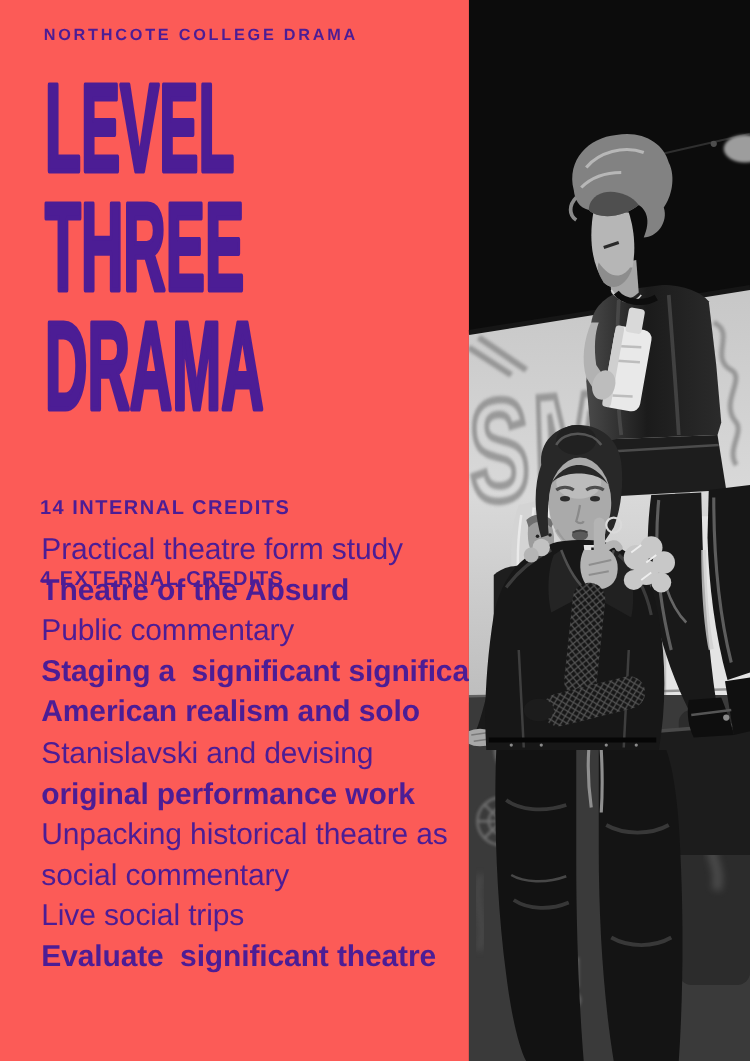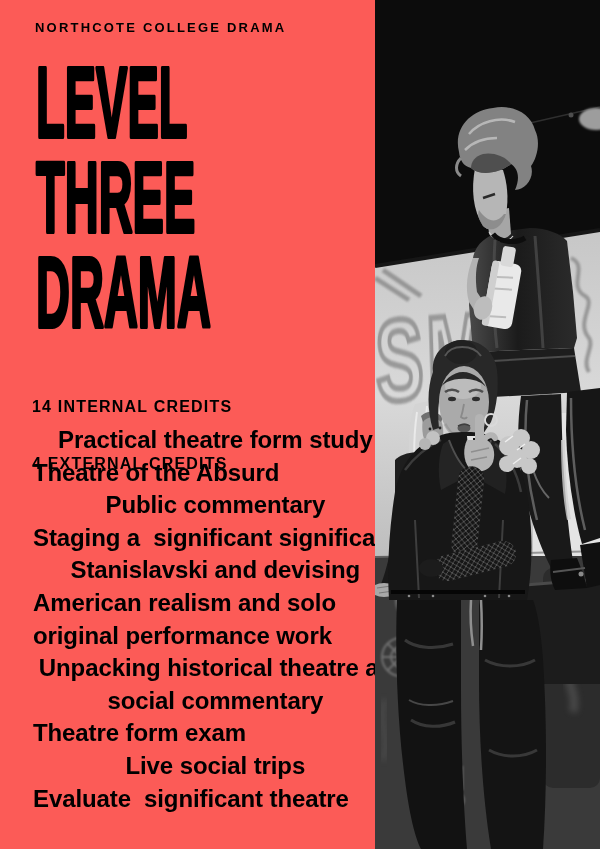--- a/index.html
+++ b/index.html
@@ -16,27 +16,27 @@
   .title-svg { position:absolute; left:0; top:0; }
   .credits {
     position:absolute; left:32px; top:358px;
     font-size:16px; font-weight:bold; letter-spacing:1.2px; line-height:19.3px; white-space:pre;
   }
   .course-list {
     position:absolute; left:33px; top:424px;
     font-size:24px; line-height:32.6px; letter-spacing:-0.1px;
   }
   .item { white-space:pre; font-weight:bold; }
-  .item.bold { font-weight:bold;text-align:center; }
+  .item.bold { font-weight:normal; }
   .photo-svg { position:absolute; left:375px; top:0; width:225px; height:849px; display:block; }
 </style>
 </head>
 <body>
 
-<div class="poster" style="background: rgb(252, 91, 87); color: #000000;">
+<div class="poster" style="background: rgb(252, 91, 87); color: #4c1d95;">
 
   <div class="eyebrow">NORTHCOTE COLLEGE DRAMA</div>
 
   <svg class="title-svg" width="380" height="345" viewBox="0 0 380 345" aria-hidden="true">
     <g fill="currentColor" stroke="currentColor" stroke-width="4" stroke-linejoin="round" font-family="&quot;Liberation Sans&quot;, sans-serif" font-weight="bold" font-size="100">
       <text transform="translate(36 137) scale(0.47 1)">LEVEL</text>
       <text transform="translate(36 232) scale(0.47 1)">THREE</text>
       <text transform="translate(36 327) scale(0.47 1)">DRAMA</text>
     </g>
   </svg>
@@ -44,26 +44,25 @@
   <div class="credits">
     <div>14 INTERNAL CREDITS</div>
     <div>4 EXTERNAL CREDITS</div>
   </div>
 
   <div class="course-list">
     <div class="item bold">Practical theatre form study</div>
     <div class="item">Theatre of the Absurd</div>
     <div class="item bold">Public commentary</div>
     <div class="item">Staging a  significant significant</div>
+    <div class="item">American realism and solo</div>
     <div class="item bold">Stanislavski and devising</div>
-    <div class="item">American realism and solo</div>
     <div class="item">original performance work</div>
     <div class="item bold">Unpacking historical theatre as</div>
     <div class="item bold">social commentary</div>
-    <div class="item">Theatre form exam</div>
     <div class="item bold">Live social trips</div>
     <div class="item">Evaluate  significant theatre</div>
   </div>
 
   <svg class="photo-svg" viewBox="0 0 225 849" preserveAspectRatio="none" aria-hidden="true">
     <defs>
       <linearGradient id="wallG" x1="0" y1="0" x2="0" y2="1">
         <stop offset="0" stop-color="#c7c7c7"></stop>
           <stop offset="0.5" stop-color="#d9d9d9"></stop>
           <stop offset="1" stop-color="#bdbdbd"></stop>

